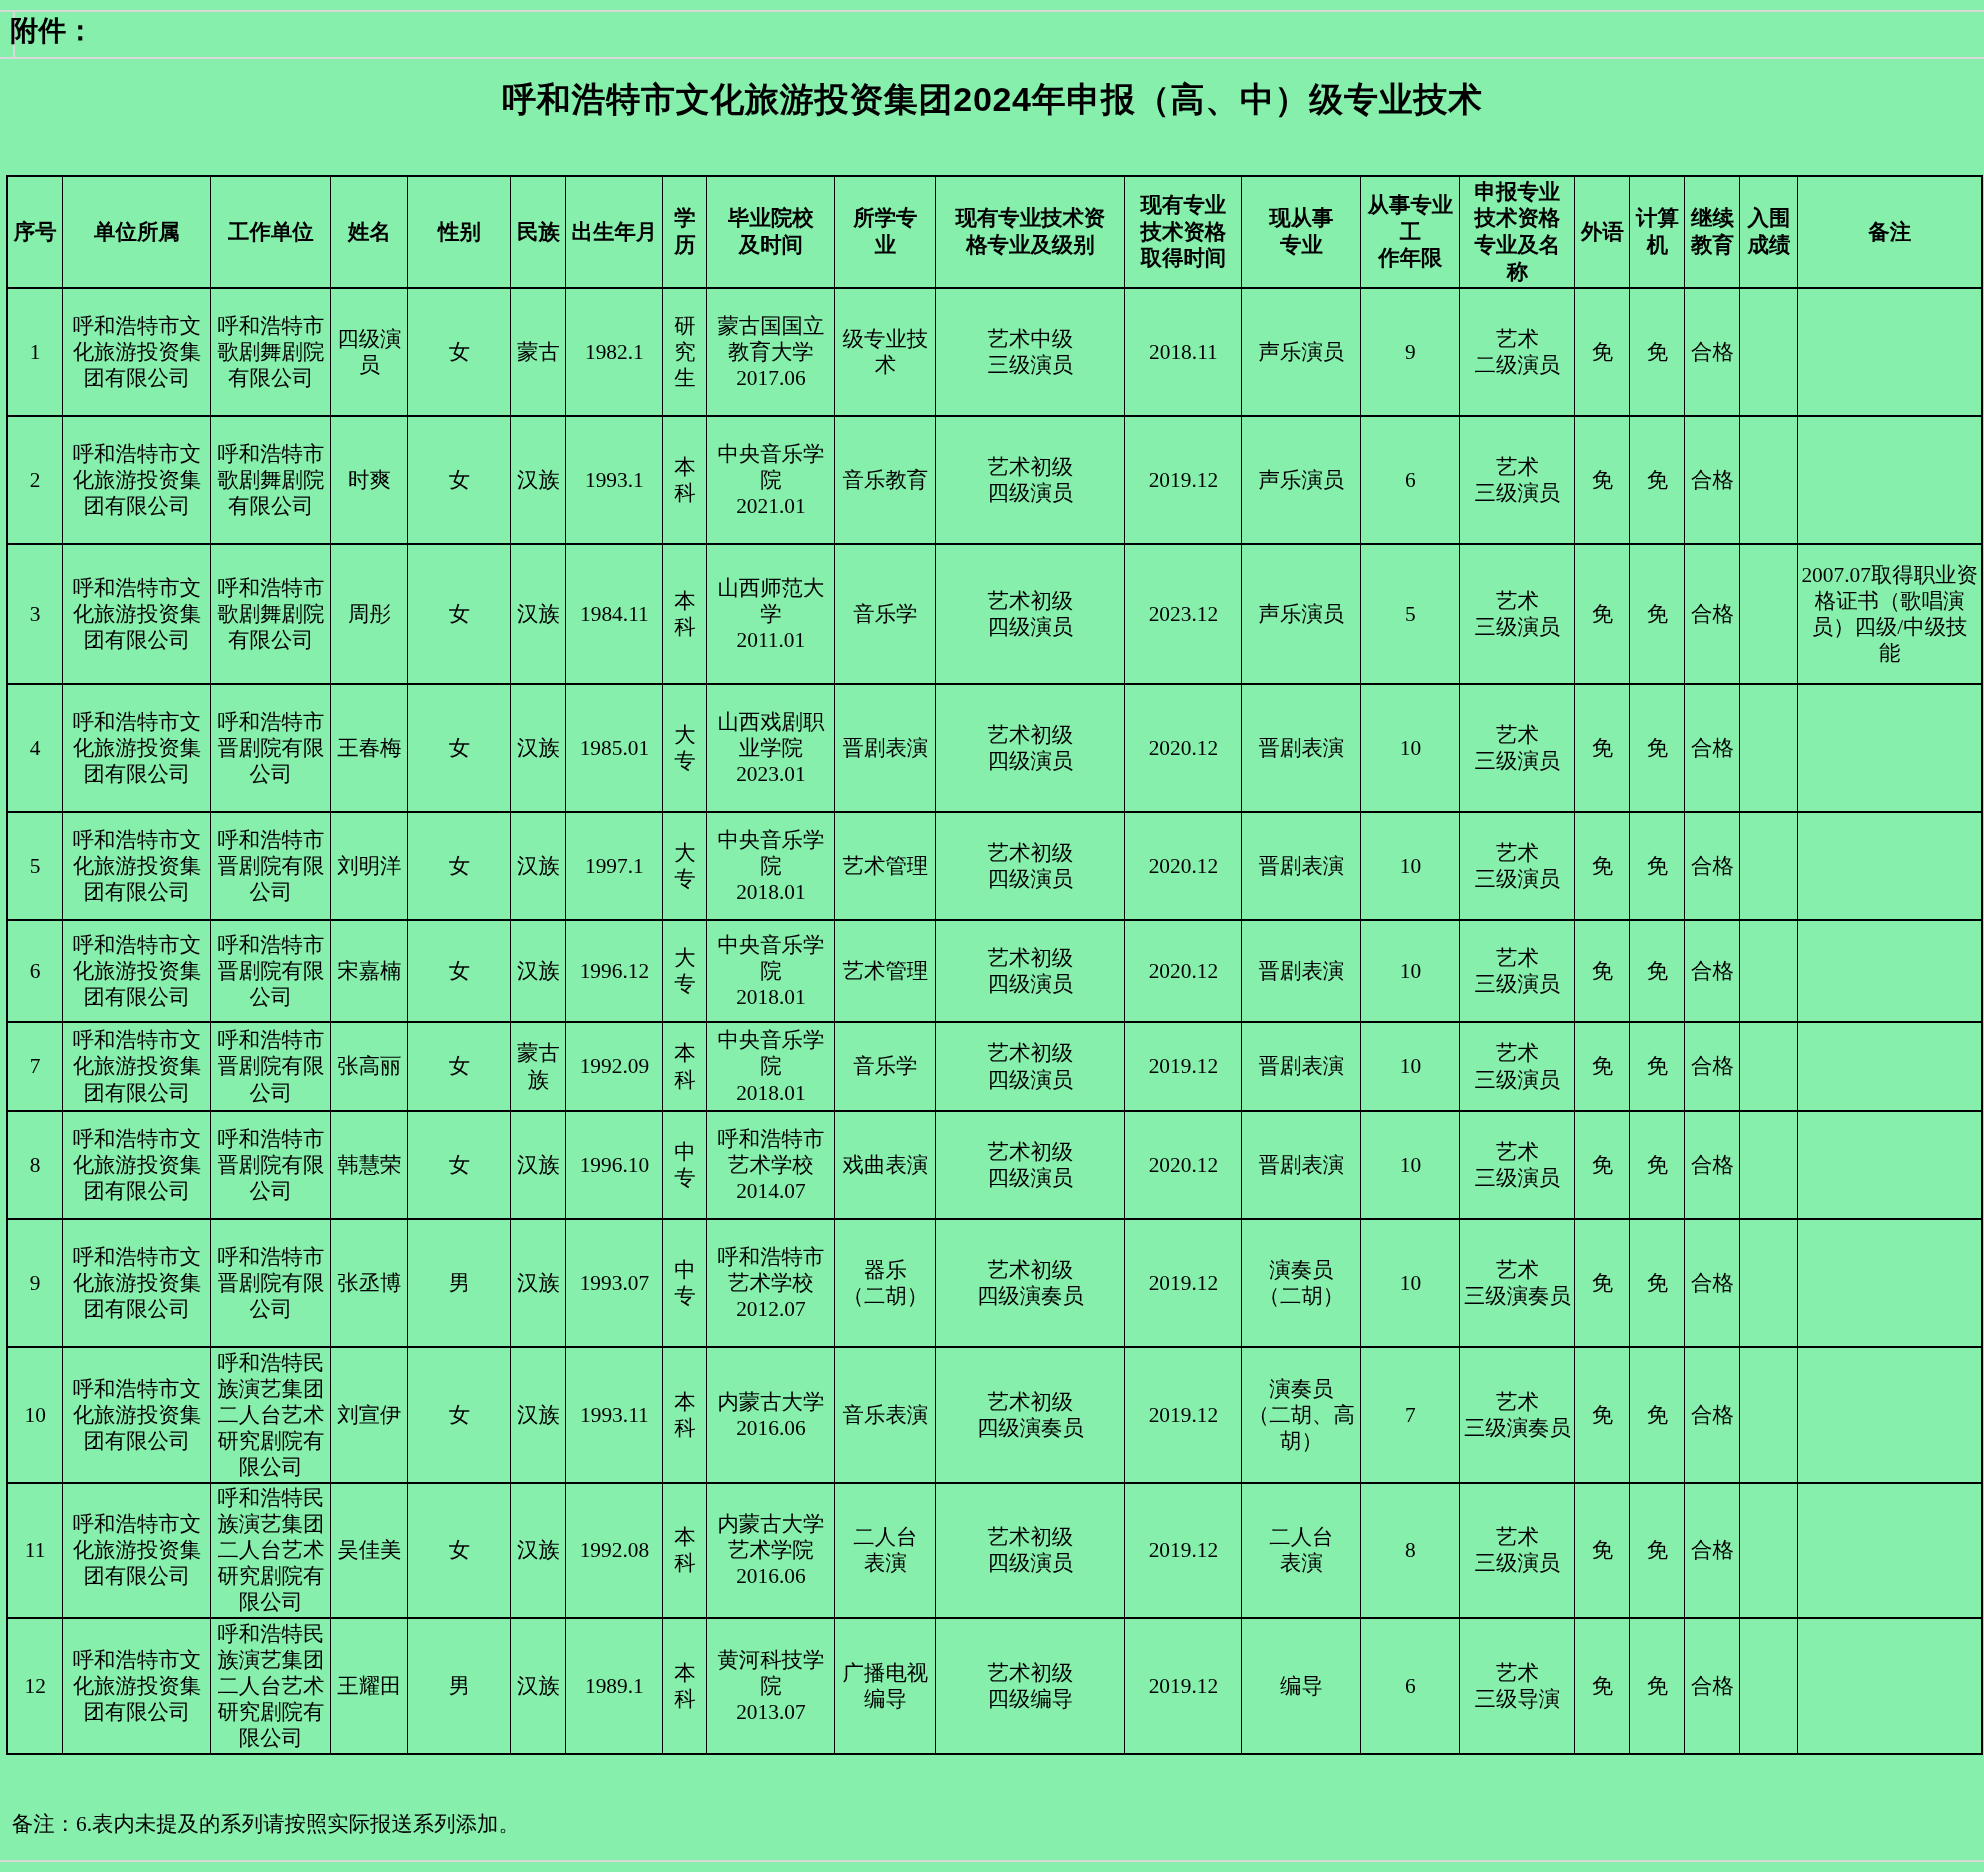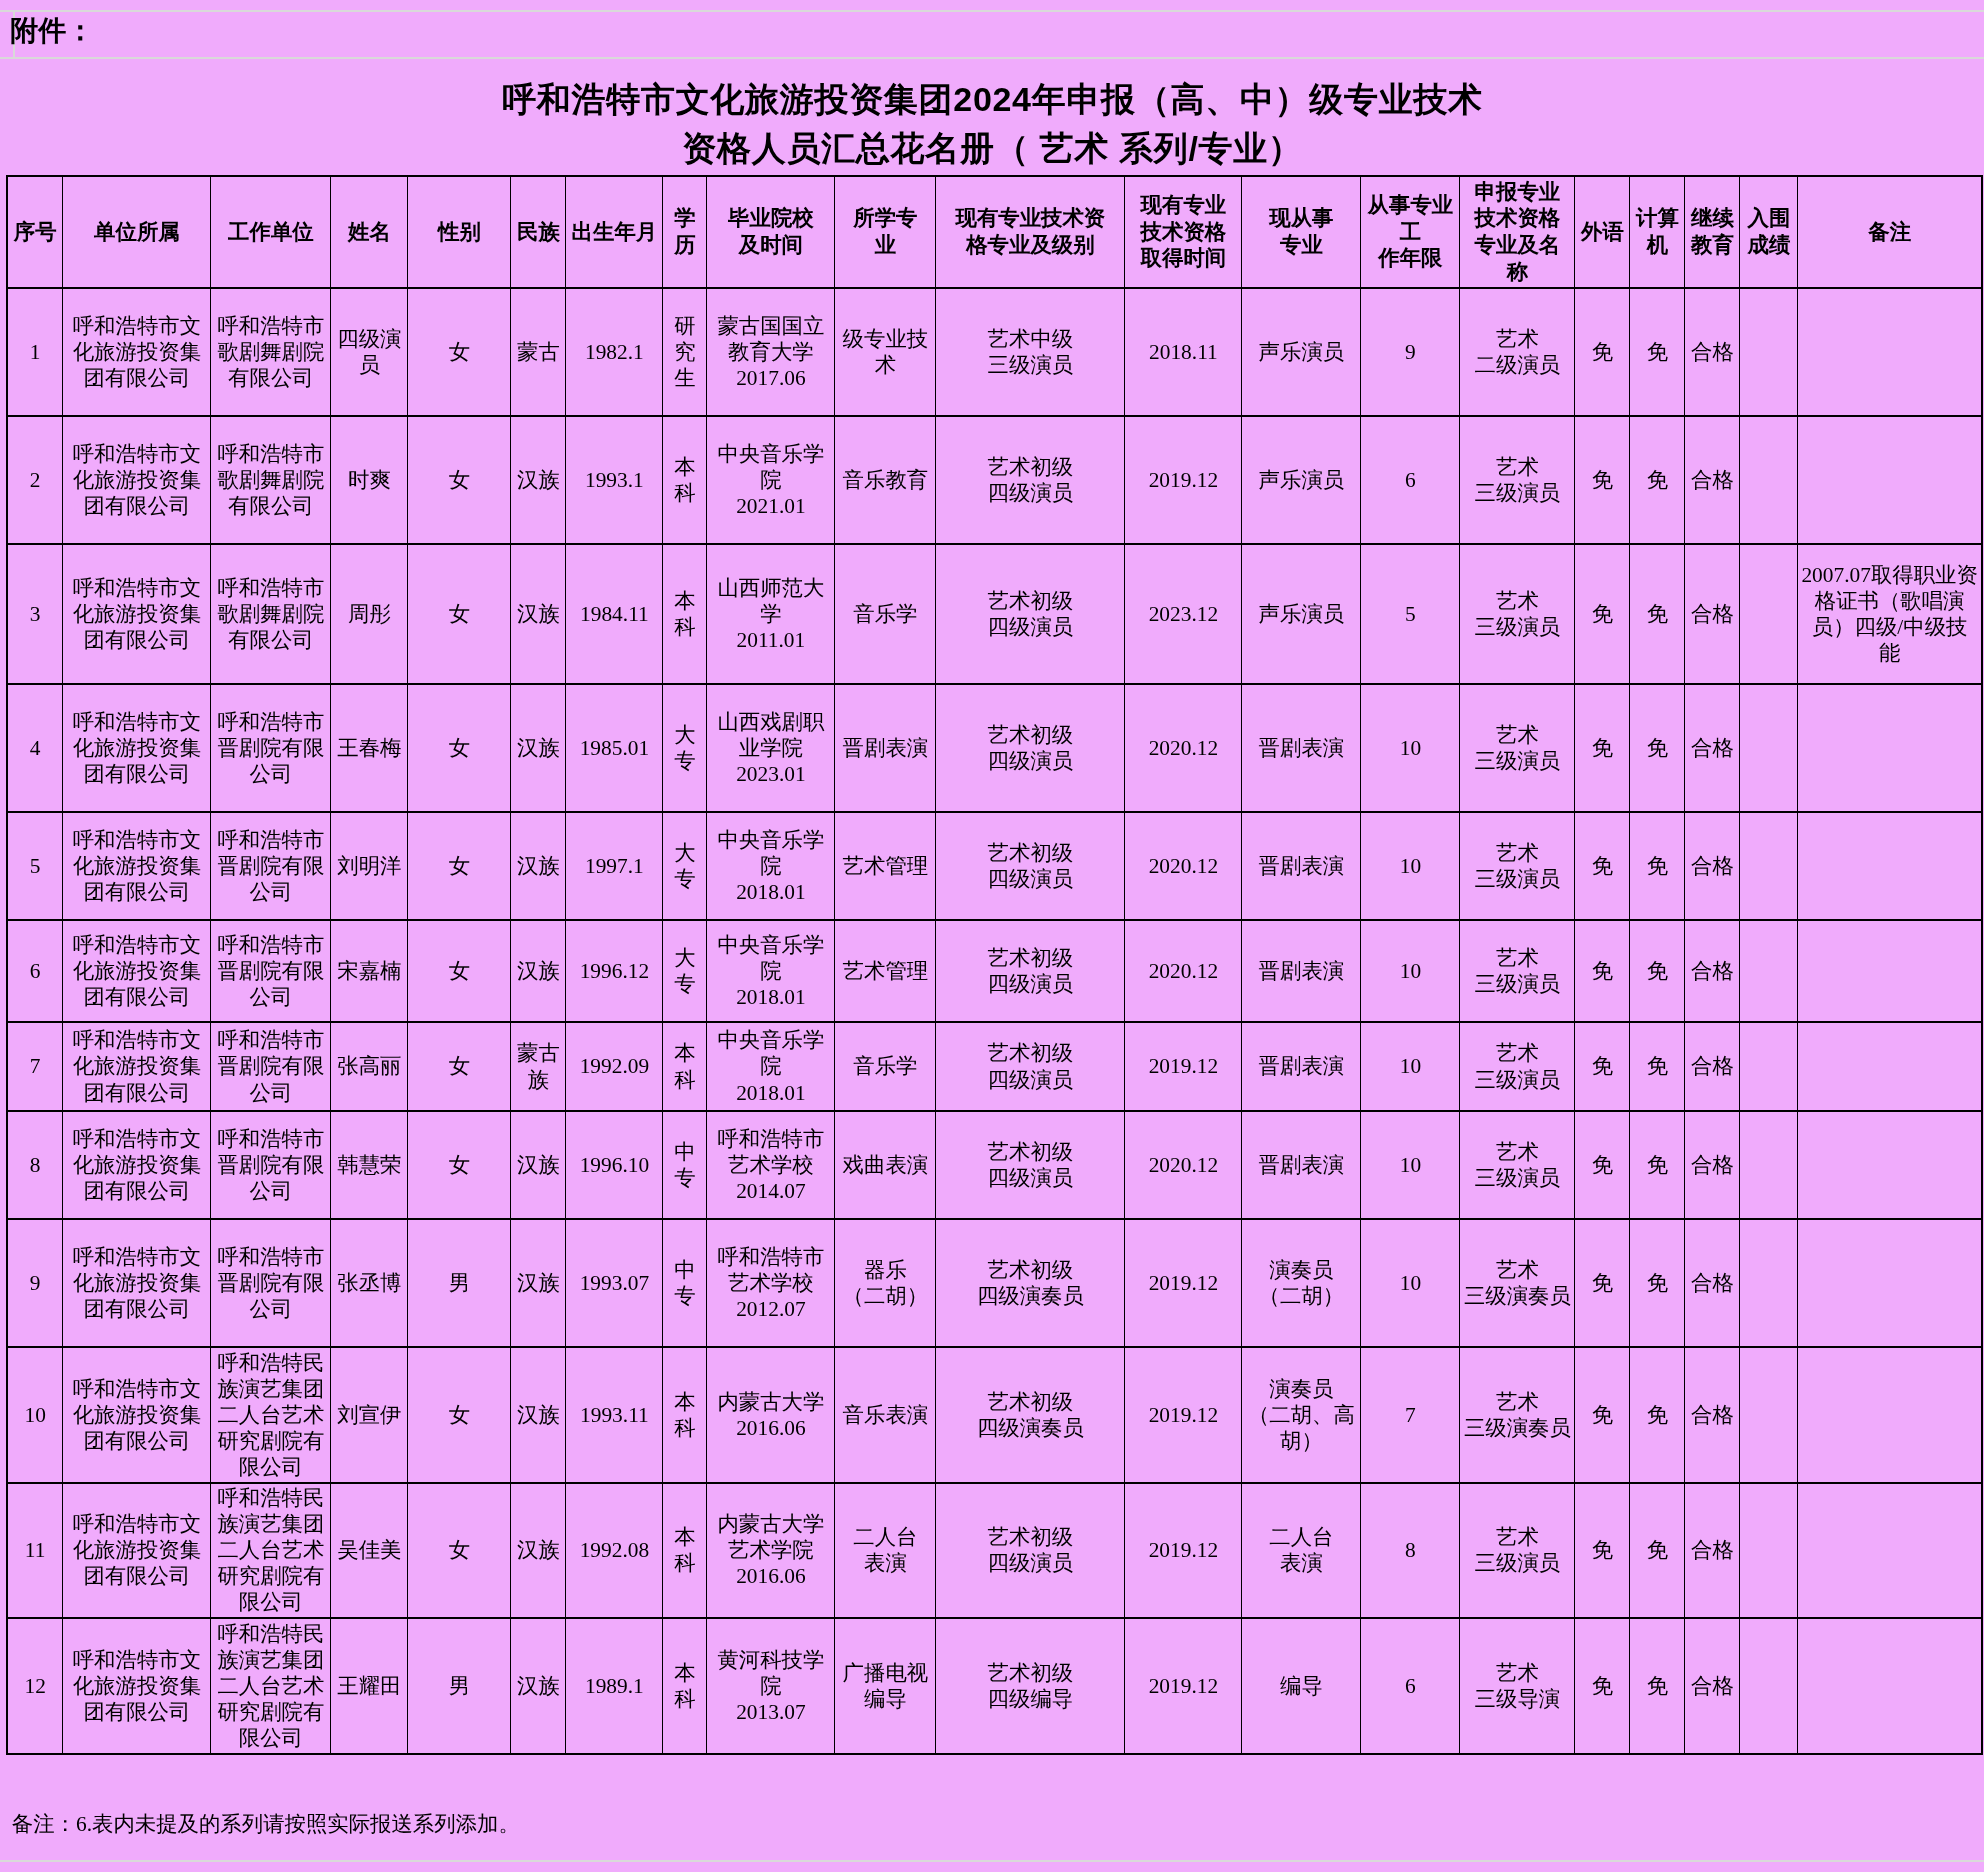--- a/index.html
+++ b/index.html
@@ -1,17 +1,17 @@
 <!DOCTYPE html>
 <html style="font-size:11.8px"><head>
 <meta charset="utf-8">
 <style>
   html,body { margin:0; padding:0; background:#fff; }
   .page {
-    position:relative; width:1985px; height:1873px; background:#f0abfc;
+    position:relative; width:1985px; height:1873px; background:#86efac;
     font-family:"Liberation Serif","DejaVu Serif",serif; color:#000; overflow:hidden;
   }
   .gridline { position:absolute; background:#d9d9d9; }
   .attachment-label {
     position:absolute; top:11.8px; left:10.3px;
     font-family:"Liberation Sans","DejaVu Sans",sans-serif; font-weight:bold; font-size:28px;
   }
   .doc-title {
     position:absolute; top:75px; left:0; width:100%; text-align:center;
     font-family:"Liberation Sans","DejaVu Sans",sans-serif; font-weight:bold;
@@ -47,21 +47,20 @@
 
   <div class="gridline" style="left:0; top:10.3px; width:1985px; height:1.5px;"></div>
   <div class="gridline" style="left:0; top:57px; width:1985px; height:1.5px;"></div>
   <div class="gridline" style="left:13.3px; top:10.3px; width:1.5px; height:48px;"></div>
   <div class="gridline" style="left:0; top:1860px; width:1985px; height:1.5px;"></div>
 
   <div class="attachment-label">附件：</div>
 
   <div class="doc-title">
     <div>呼和浩特市文化旅游投资集团2024年申报（高、中）级专业技术</div>
-    <div>资格人员汇总花名册（ 艺术 系列/专业）</div>
   </div>
 
   <table class="roster">
     <colgroup>
         <col style="width: 56px;">
         <col style="width: 148px;">
         <col style="width: 120px;">
         <col style="width: 77px;">
         <col style="width: 103px;">
         <col style="width: 55px;">

